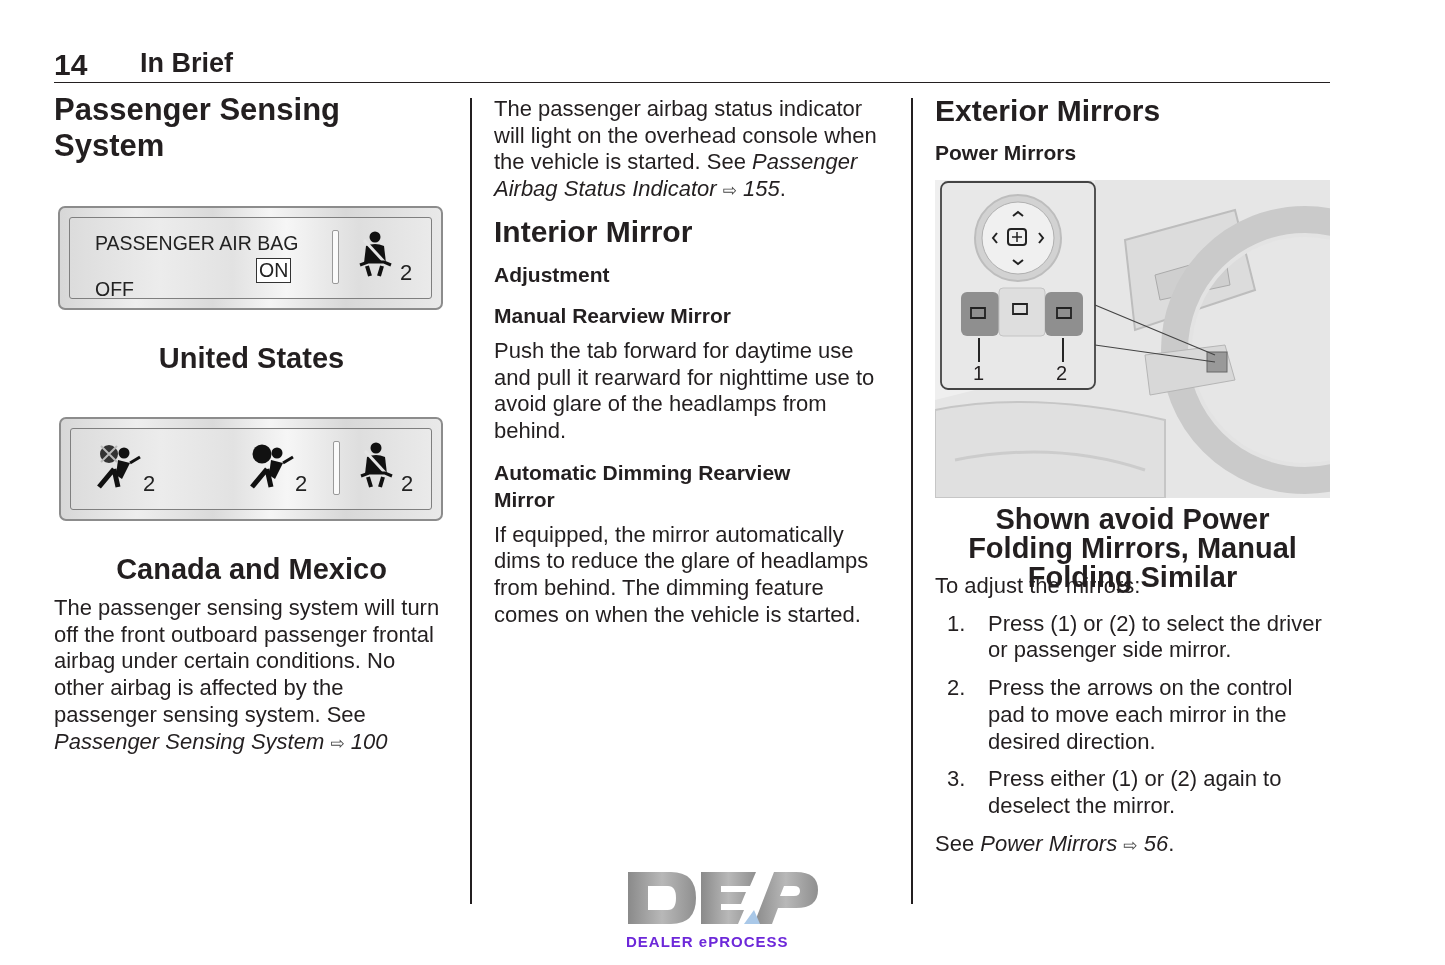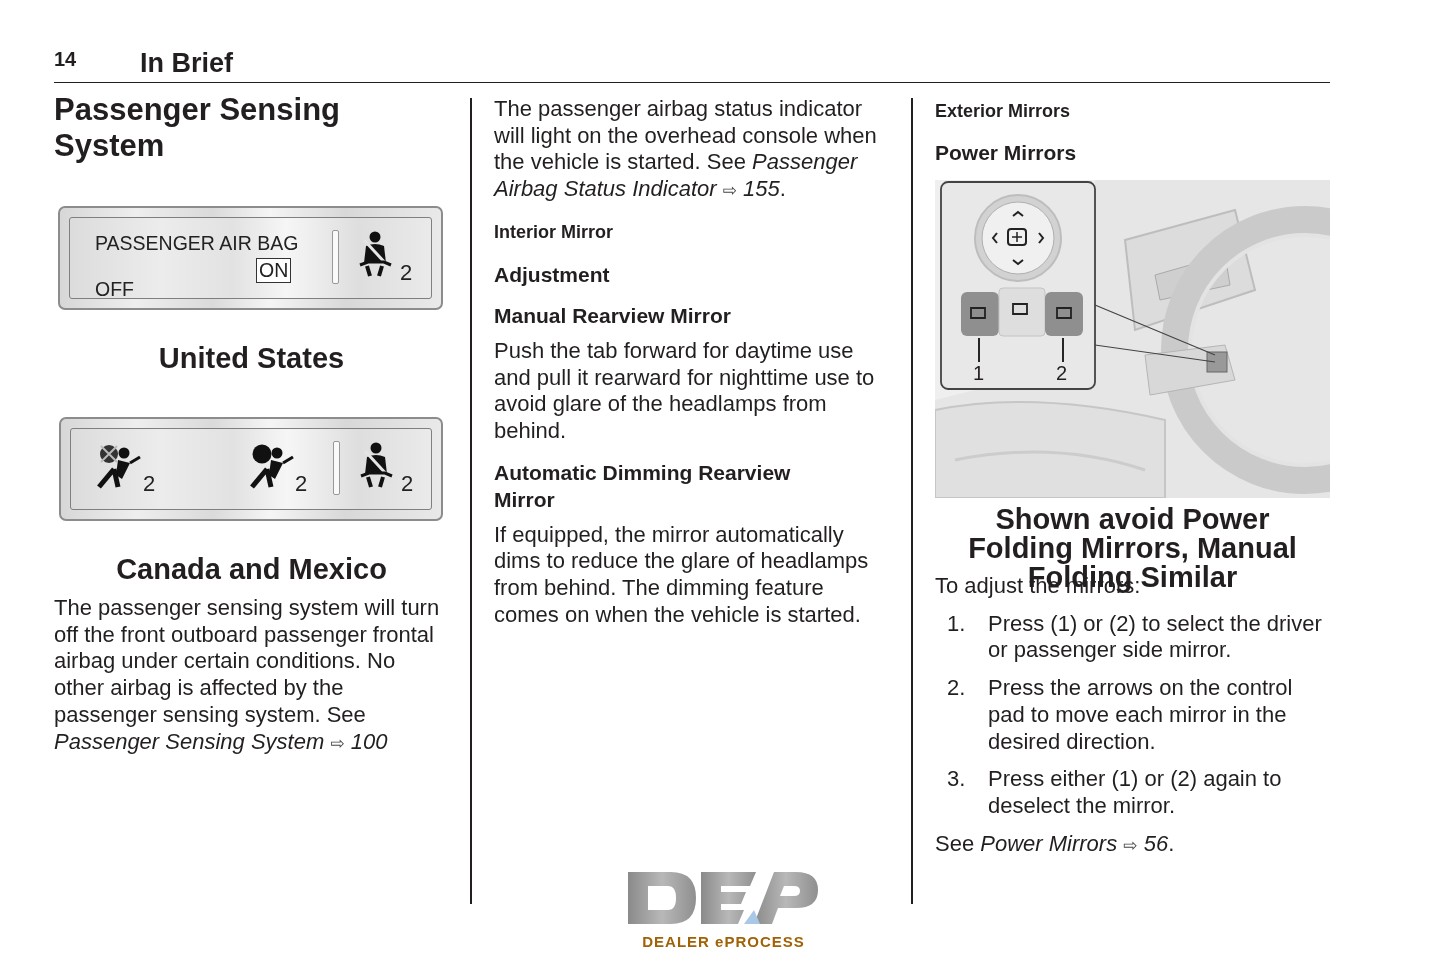--- a/index.html
+++ b/index.html
@@ -1,30 +1,30 @@
 <!DOCTYPE html>
 <html><head>
 <meta charset="utf-8">
 <style>
   html, body { margin: 0; padding: 0; background: #ffffff; }
   body { width: 1445px; height: 965px; position: relative; overflow: hidden;
          font-family: "Liberation Sans", sans-serif; color: #231f20; }
   .page-header { position: absolute; left: 54px; top: 46px; width: 1276px; height: 36px;
                  border-bottom: 1.5px solid #231f20; }
-  .page-num { position: absolute; left: 0; top: 2px; font-size: 20px; font-weight: bold; }
+  .page-num { position: absolute; left: 0; top: 2px; font-size: 30px; font-weight: bold; }
   .section-name { position: absolute; left: 86px; top: 2px; font-size: 27px; font-weight: bold; }
   .col { position: absolute; top: 92px; }
   .col1 { left: 54px; width: 395px; }
   .col2 { left: 494px; width: 400px; }
   .col3 { left: 935px; width: 395px; }
   .rule { position: absolute; top: 98px; width: 1.5px; height: 806px; background: #231f20; }
   .rule1 { left: 470px; }
   .rule2 { left: 911px; }
   h1 { font-size: 31px; font-weight: bold; line-height: 36px; margin: 0; }
-  h2 { font-size: 18px; font-weight: bold; line-height: 30px; margin: 0; }
+  h2 { font-size: 30px; font-weight: bold; line-height: 30px; margin: 0; }
   h4 { font-size: 21px; font-weight: bold; line-height: 27px; margin: 0; }
   p, li { font-size: 22px; line-height: 26.7px; margin: 0; }
   i { font-style: italic; }
   .arrow { font-size: 17px; font-style: normal; color: #444; }
   .caption { font-size: 29px; font-weight: bold; text-align: center; line-height: 29px; }
   .panel { position: absolute; border: 2px solid #8c8c8c; border-radius: 7px;
            background: linear-gradient(90deg, #d7d7d7 0%, #eeeeee 20%, #dadada 40%, #f5f5f5 55%, #d8d8d8 75%, #e9e9e9 100%); }
   .panel-inner { position: absolute; left: 9px; top: 9px; right: 9px; bottom: 9px;
                  border: 1.5px solid #7f7f7f; border-radius: 3px;
                  background: linear-gradient(90deg, #dcdcdc 0%, #ececec 25%, #e2e2e2 45%, #f6f6f6 60%, #dedede 80%, #eaeaea 100%); }
@@ -182,14 +182,14 @@
         <stop offset="0" stop-color="#8a8a8a"></stop>
           <stop offset="0.5" stop-color="#b8b8b8"></stop>
           <stop offset="1" stop-color="#8f8f8f"></stop>
       </linearGradient>
     </defs>
     <path d="M2 4 H45 Q70 4 70 30 Q70 56 45 56 H2 Z M22 18 V42 H42 Q50 42 50 30 Q50 18 42 18 Z" fill="url(#lg)" fill-rule="evenodd"></path>
     <path d="M75 4 H130 L124 18 H95 V24 H120 L115 36 H95 V42 H118 L112 56 H75 Z" fill="url(#lg)"></path>
     <path d="M128 56 L148 4 H170 Q192 4 192 22 Q192 40 170 40 H152 L146 56 Z M158 18 L154 28 H168 Q174 28 174 23 Q174 18 168 18 Z" fill="url(#lg)" fill-rule="evenodd"></path>
     <path d="M118 56 L128 42 L134 56 Z" fill="#a9c8e8"></path>
   </svg>
-  <div style="font-size:15px; font-weight:bold; color:#a16207; letter-spacing:1px; text-align:center; margin-top:1px;">DEALER ePROCESS</div>
+  <div style="font-size:15px; font-weight:bold; color:#6d28d9; letter-spacing:1px; margin-top:1px;">DEALER ePROCESS</div>
 </div>
 
 </body></html>

